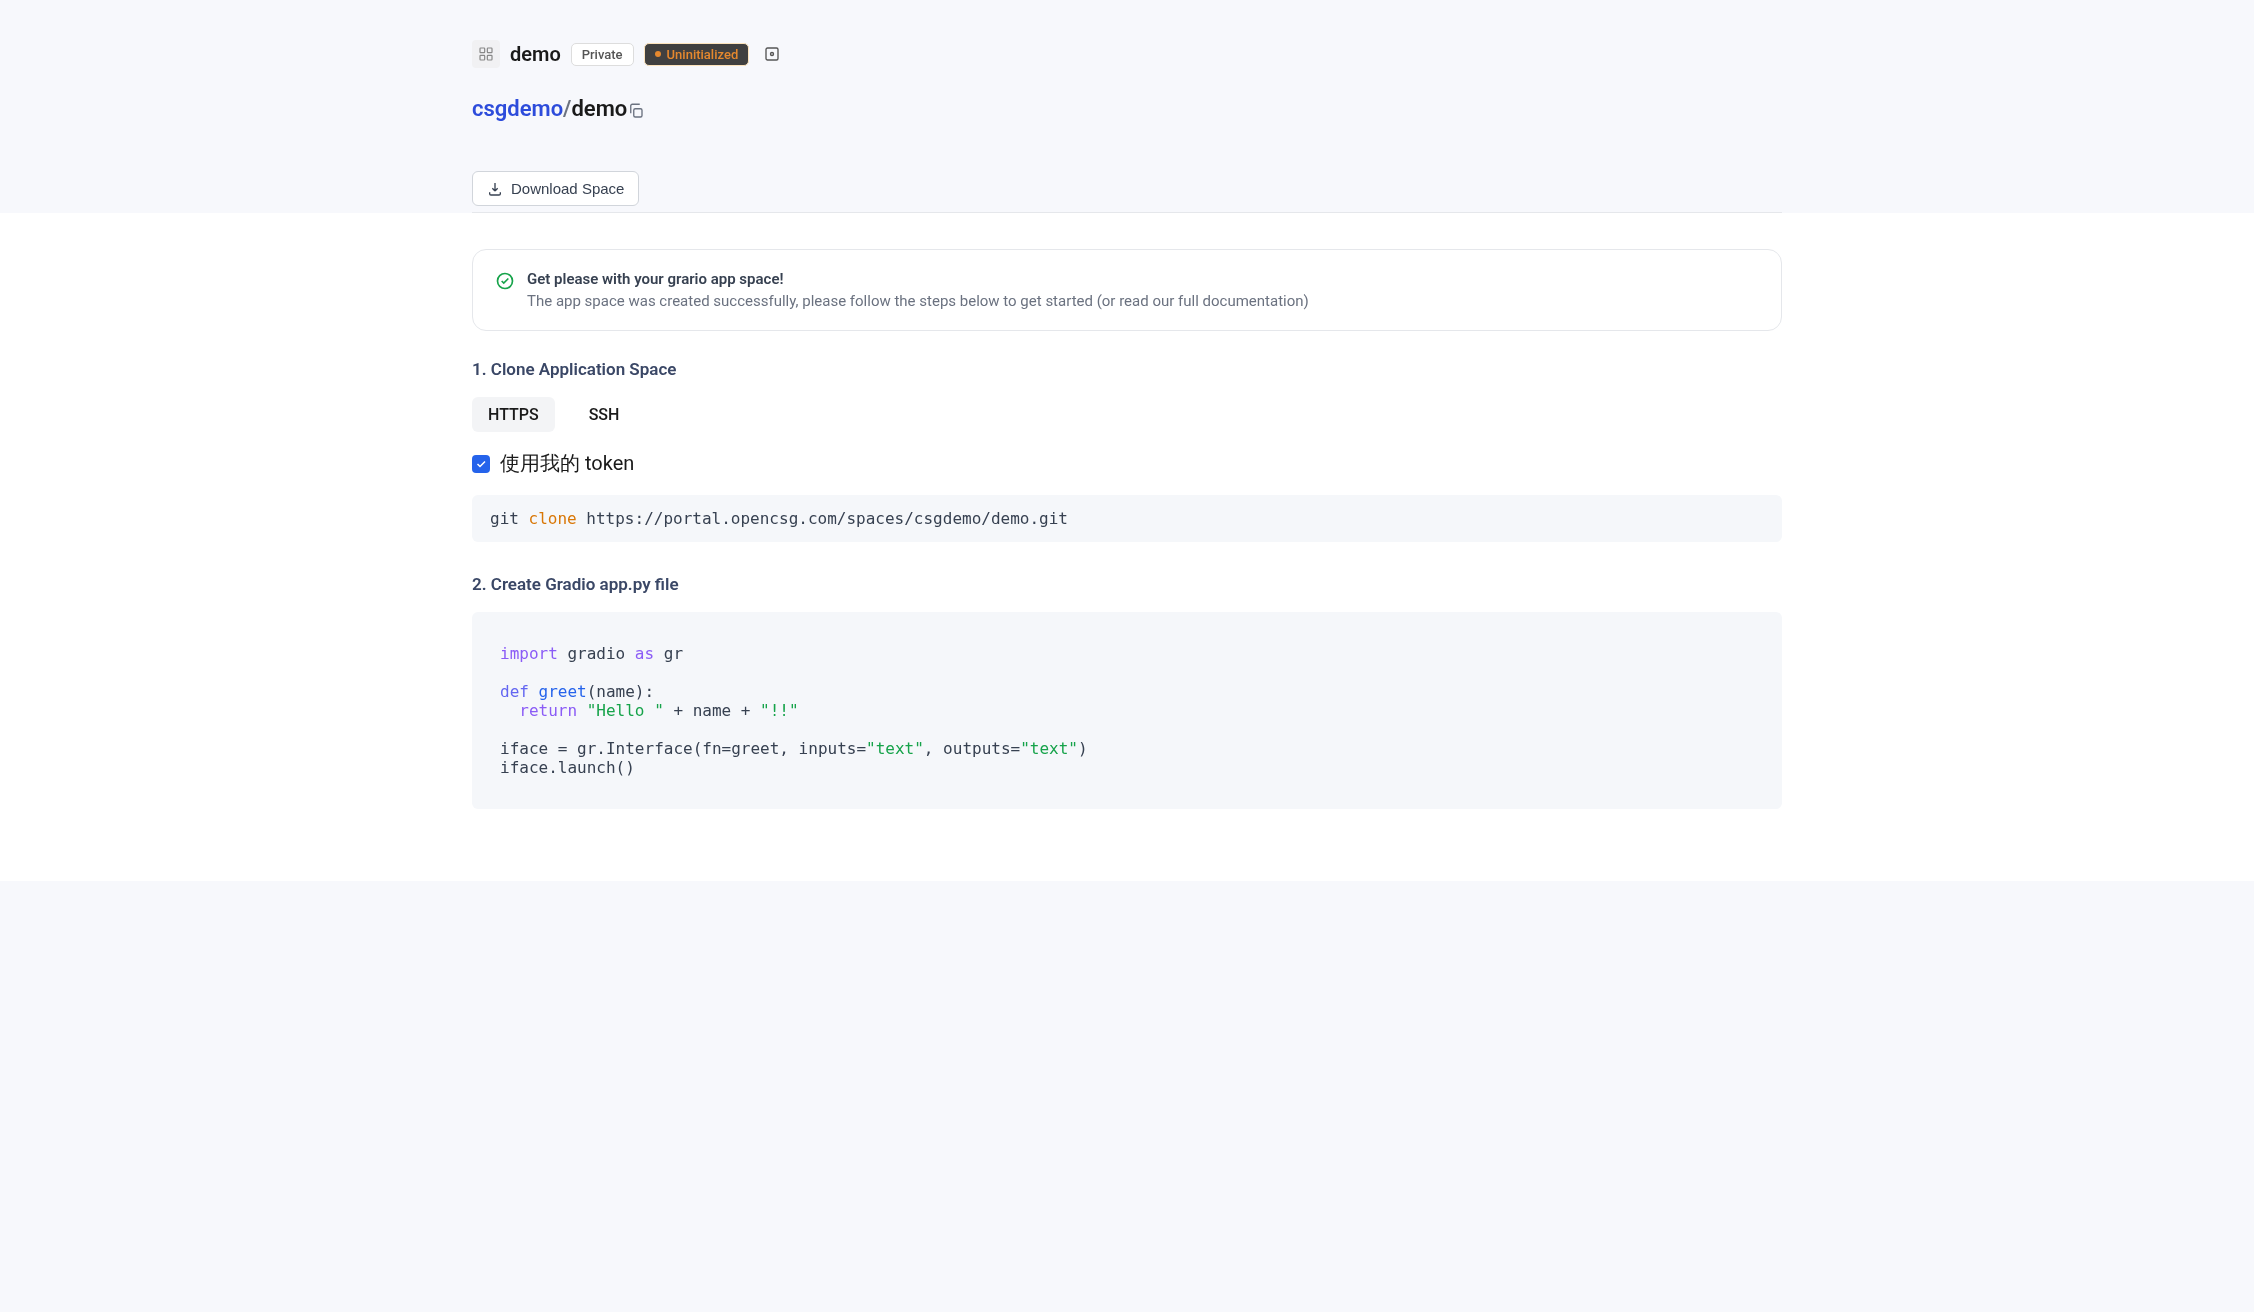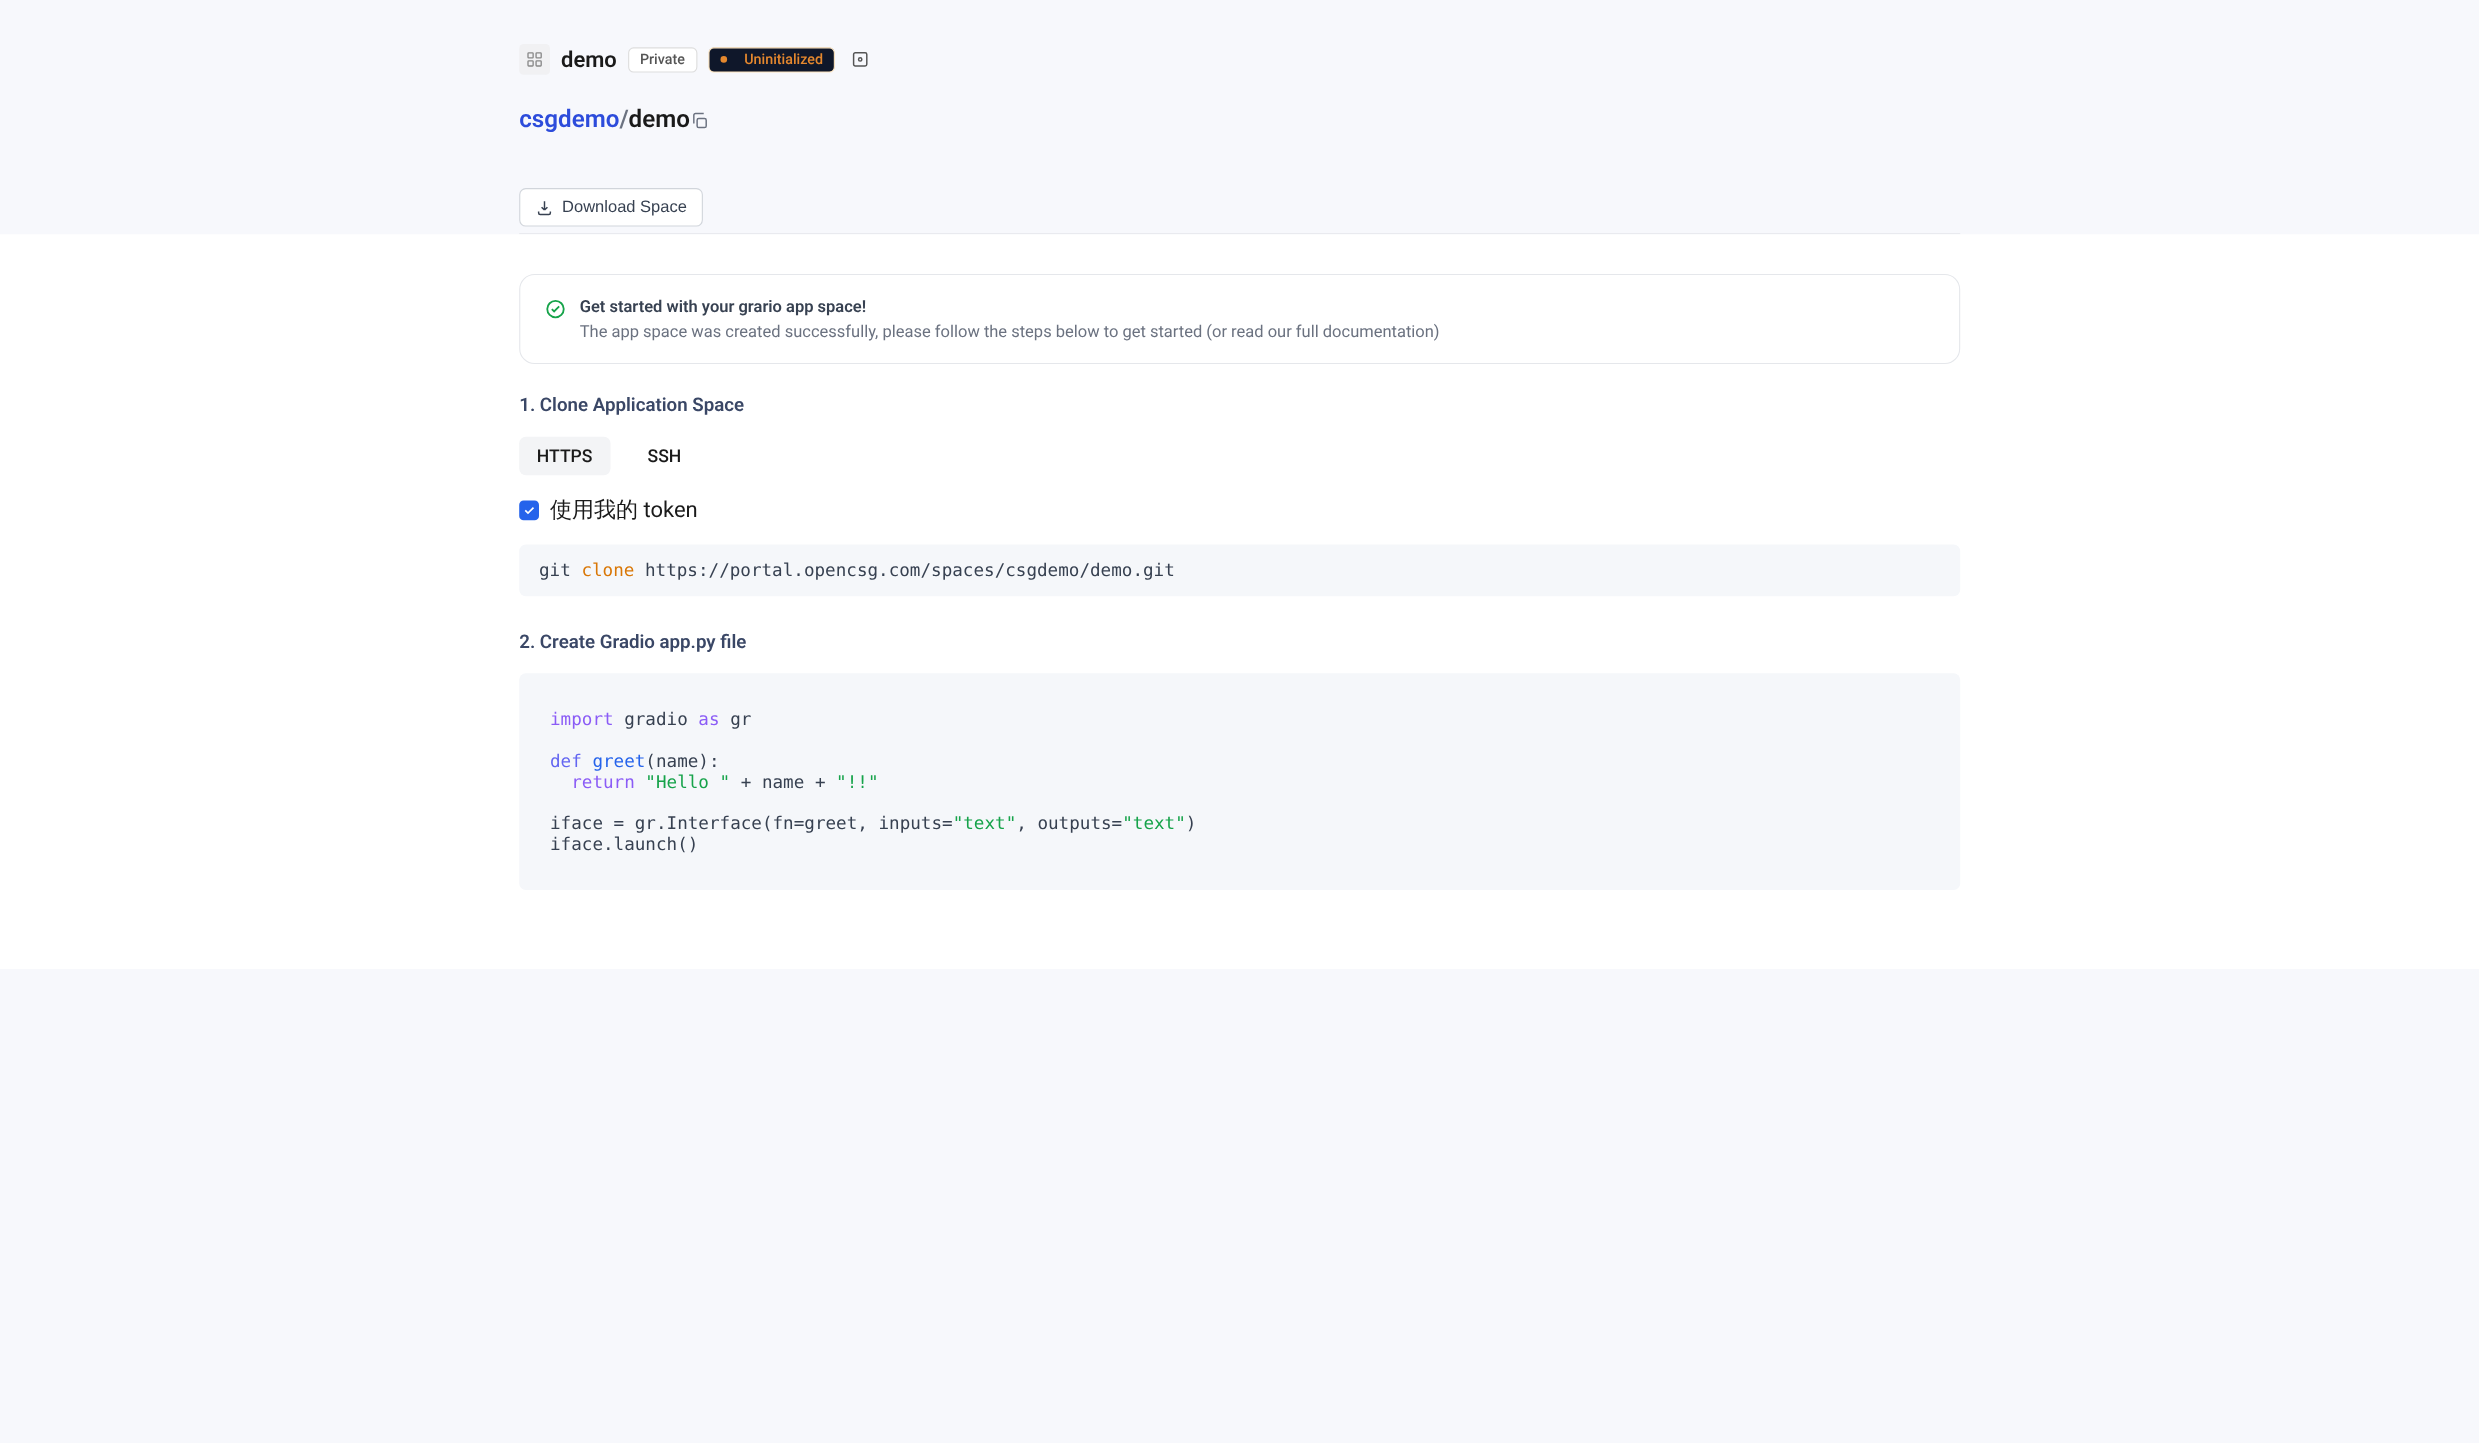--- a/index.html
+++ b/index.html
@@ -55,26 +55,26 @@
       font-weight: 500;
     }
     
     .badge-private {
       background: #fff;
       border: 1px solid #ddd;
       color: #555;
     }
     
     .badge-status {
-      background: #0f172a;
+      background: #404040;
       border: 1px solid #fde4bd;
       color: #e5882e;
       display: inline-flex;
       align-items: center;
-      gap: 16px;
+      gap: 6px;
     }
     
     .status-dot {
       width: 6px;
       height: 6px;
       border-radius: 50%;
       background: #e5882e;
     }
     
     .secondary-icon {
@@ -340,21 +340,21 @@
 <div class="content">
   <div class="content-inner">
     <div class="callout">
       <div class="callout-icon">
         <svg viewBox="0 0 24 24" fill="none" stroke="currentColor" stroke-width="2">
           <circle cx="12" cy="12" r="9"></circle>
           <path d="M8 12l2.5 2.5L16 9"></path>
         </svg>
       </div>
       <div>
-        <div class="callout-title">Get started with your grario app space!</div>
+        <div class="callout-title">Get please with your grario app space!</div>
         <div class="callout-text">The app space was created successfully, please follow the steps below to get started (or read our full documentation)</div>
       </div>
     </div>
 
     <div class="section-heading">1. Clone Application Space</div>
 
     <div class="sub-tabs">
       <div class="sub-tab active">HTTPS</div>
       <div class="sub-tab">SSH</div>
     </div>

